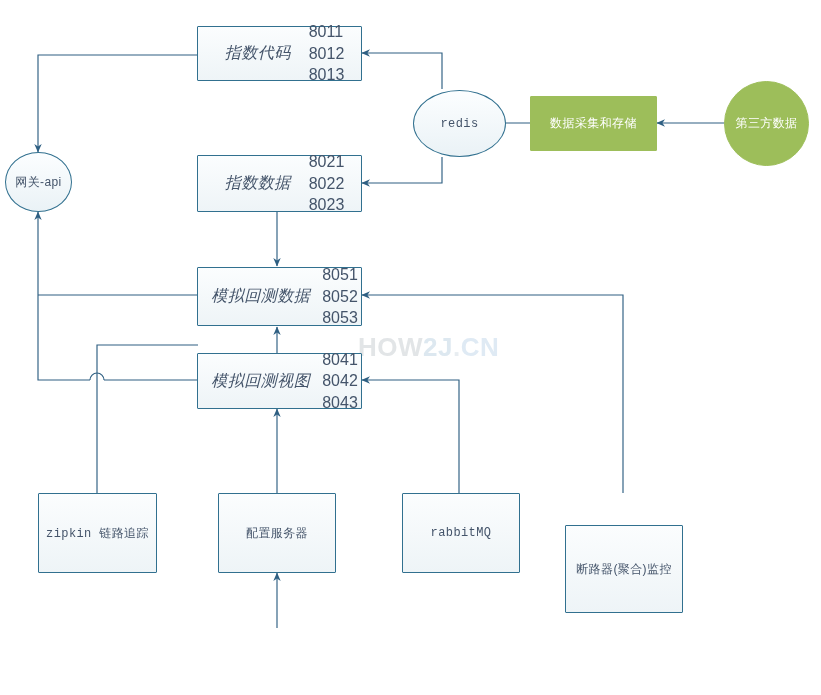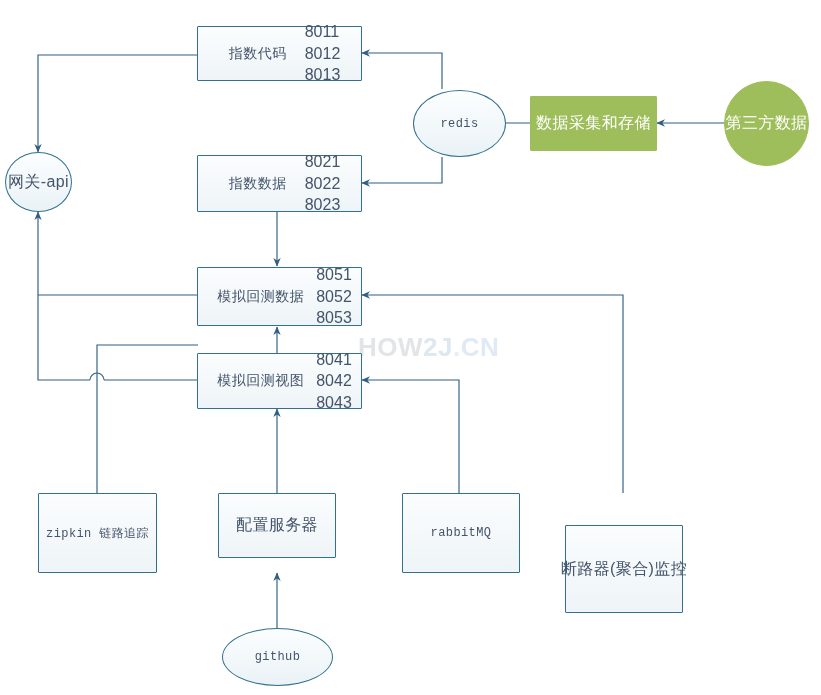--- a/index.html
+++ b/index.html
@@ -50,36 +50,37 @@
   
   .svc{
     display:flex;
     align-items:center;
     justify-content:center;
     width:100%;
     gap:18px;
     padding-left:10px;
   }
   .svc-name{
-    font-size:14px;
+    font-size:16px;
     color:#44546a;
     white-space:nowrap;
     letter-spacing:.5px;
+    font-style:italic;
   }
   .ports{
     display:flex;
     flex-direction:column;
     line-height:1.35;
     font-family:"Liberation Sans","DejaVu Sans",sans-serif;
     font-size:16px;
     color:#44546a;
     text-align:left;
   }
   .plain-label{
-    font-size:16px;
+    font-size:12px;
     letter-spacing:.4px;
     white-space:nowrap;
   }
   .mono{font-family:"Liberation Mono","DejaVu Sans Mono",monospace;font-size:12px;}
   
   #watermark{
     position:absolute;
     left:358px;
     top:332px;
     font-size:26px;
@@ -189,37 +190,34 @@
   </div>
 
   <div class="node ellipse" style="left:5px;top:152px;width:67px;height:60px;">
     <span class="plain-label">网关-api</span>
   </div>
 
   <div class="node ellipse" style="left:413px;top:90px;width:93px;height:67px;">
     <span class="plain-label mono">redis</span>
   </div>
 
-  <div class="node ellipse" style="left:222px;top:628px;width:111px;height:58px;">
-    <span class="plain-label mono">github</span>
-  </div>
 
   <div class="node rect green" style="left:530px;top:96px;width:127px;height:55px;">
     <span class="plain-label">数据采集和存储</span>
   </div>
 
   <div class="node green circle" style="left:724px;top:81px;width:85px;height:85px;">
     <span class="plain-label">第三方数据</span>
   </div>
 
   <div class="node rect" style="left:38px;top:493px;width:119px;height:80px;">
     <span class="plain-label mono">zipkin 链路追踪</span>
   </div>
 
-  <div class="node rect" style="left:218px;top:493px;width:118px;height:65px;">
+  <div class="node rect" style="left:218px;top:493px;width:118px;height:80px;">
     <span class="plain-label">配置服务器</span>
   </div>
 
   <div class="node rect" style="left:402px;top:493px;width:118px;height:80px;">
     <span class="plain-label mono">rabbitMQ</span>
   </div>
 
   <div class="node rect" style="left:565px;top:493px;width:118px;height:88px;margin-top:32px;">
     <span class="plain-label">断路器(聚合)监控</span>
   </div>

